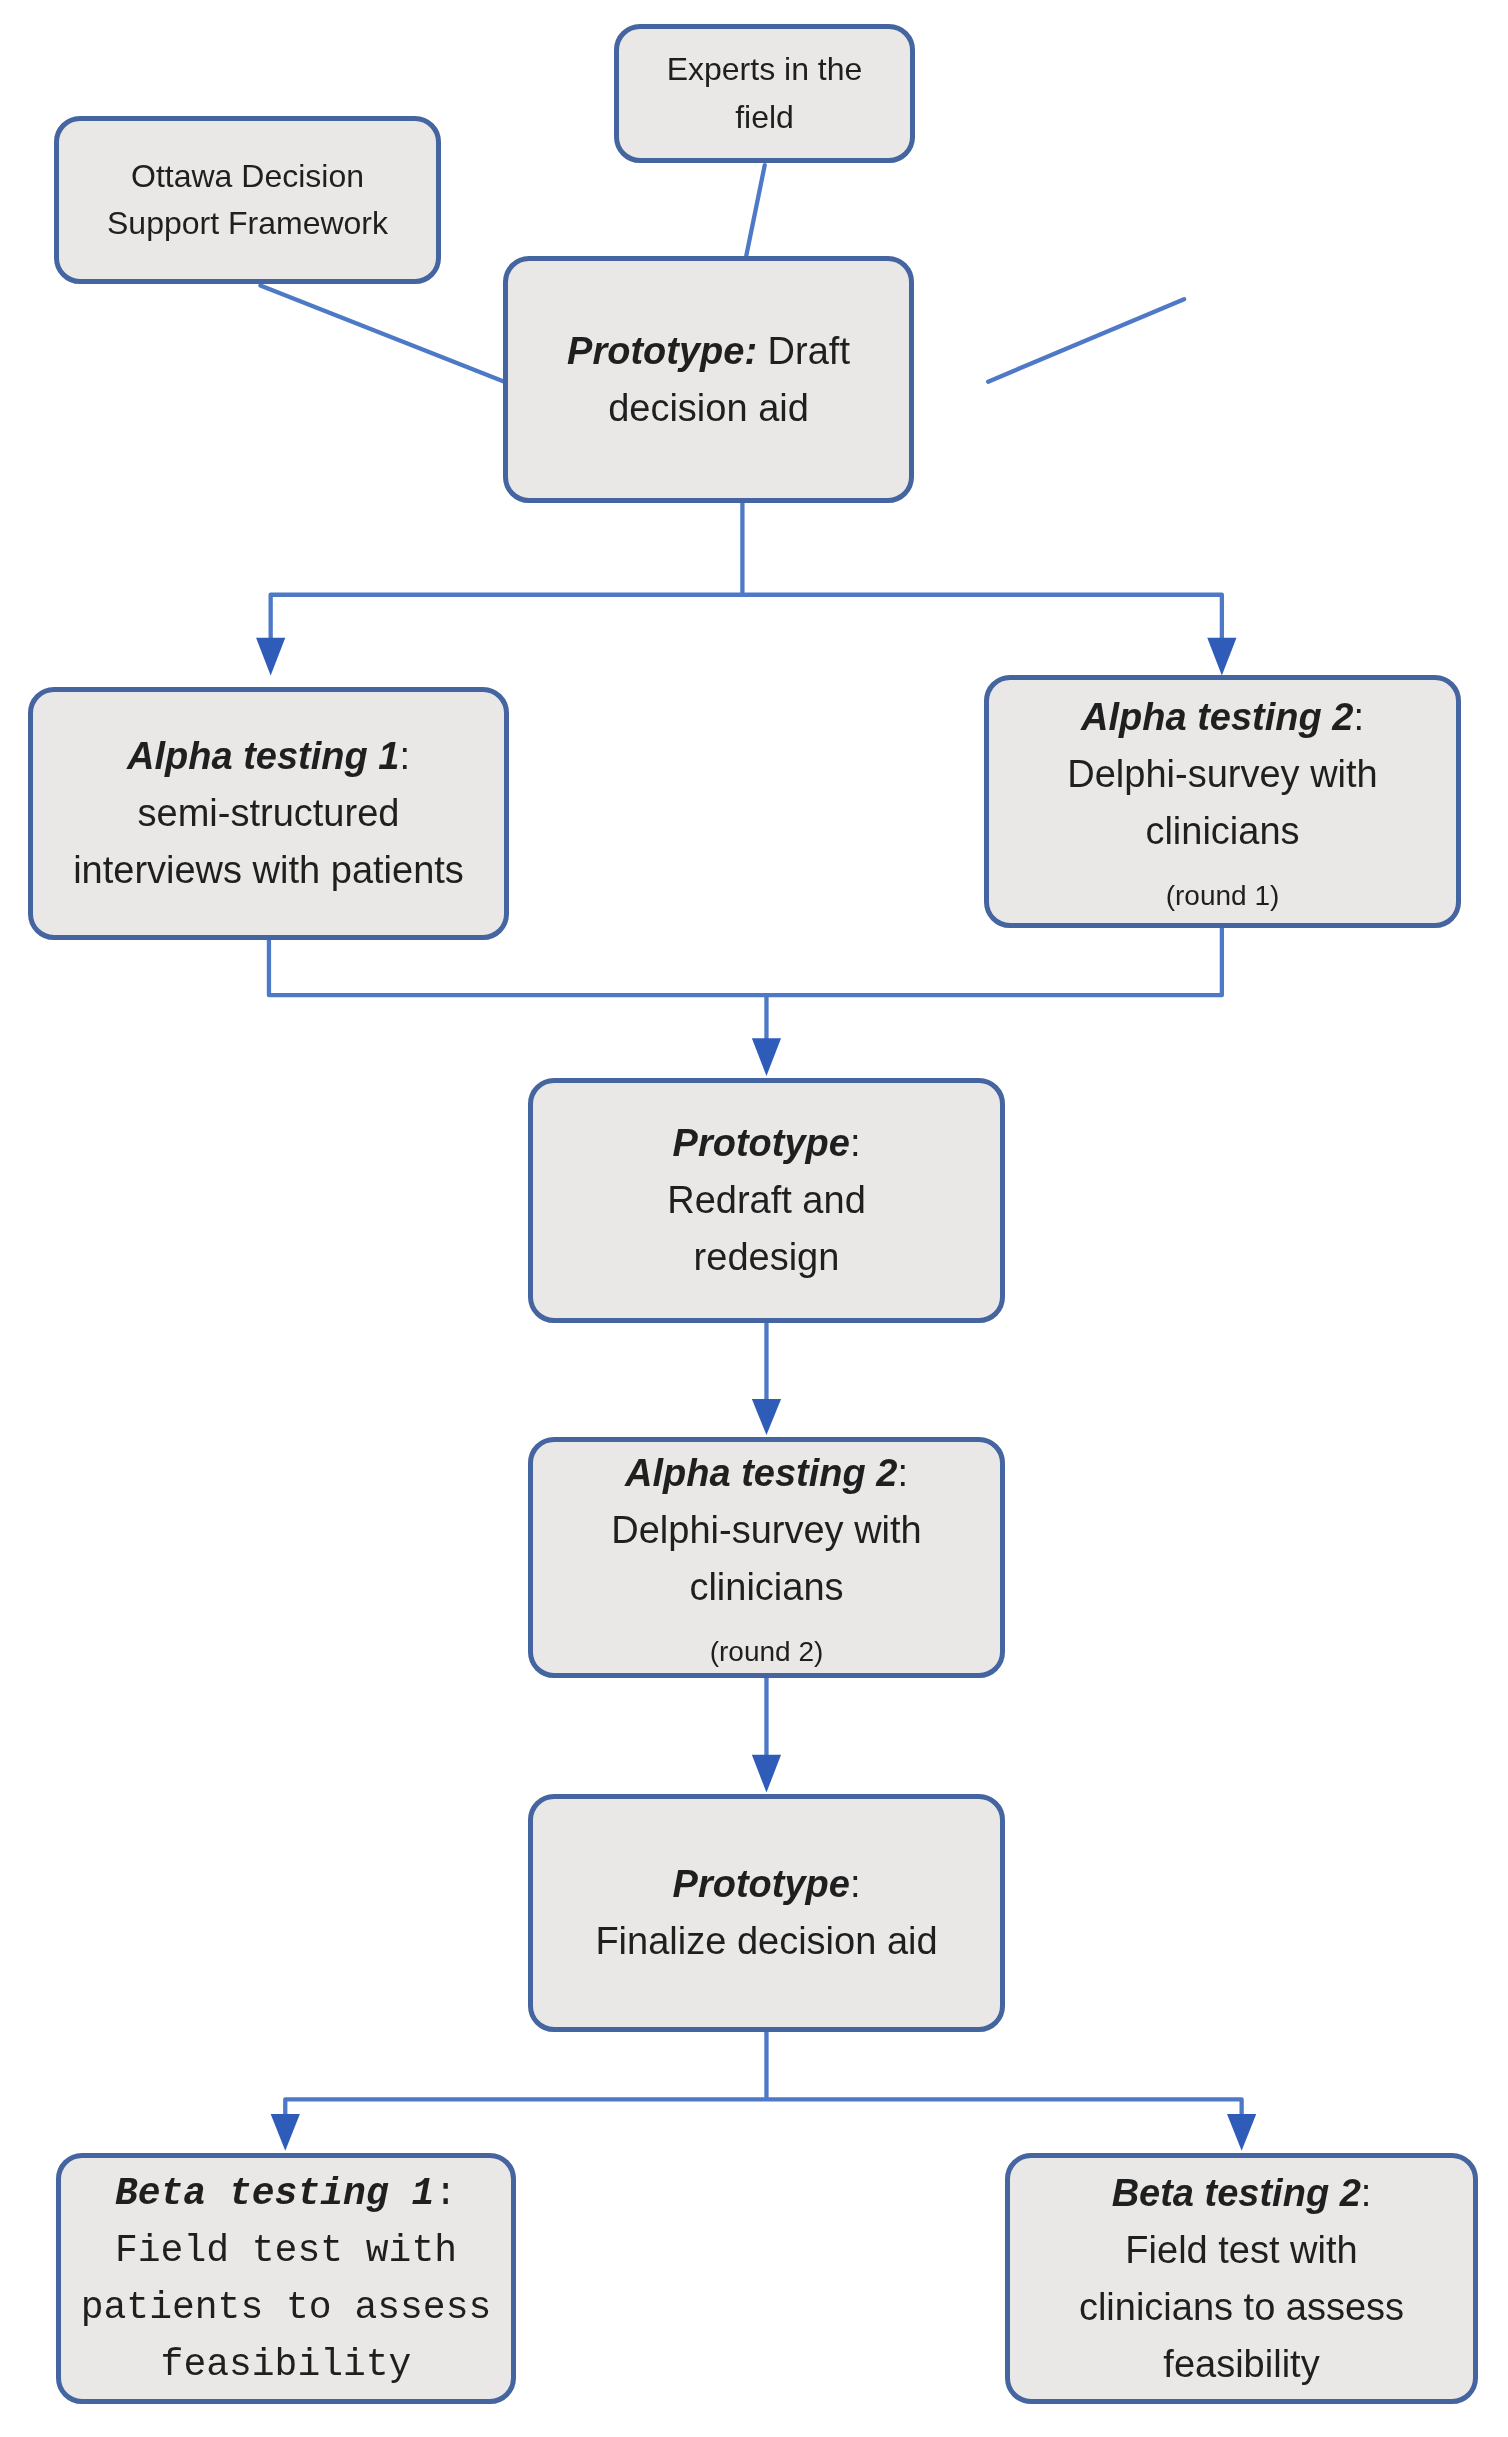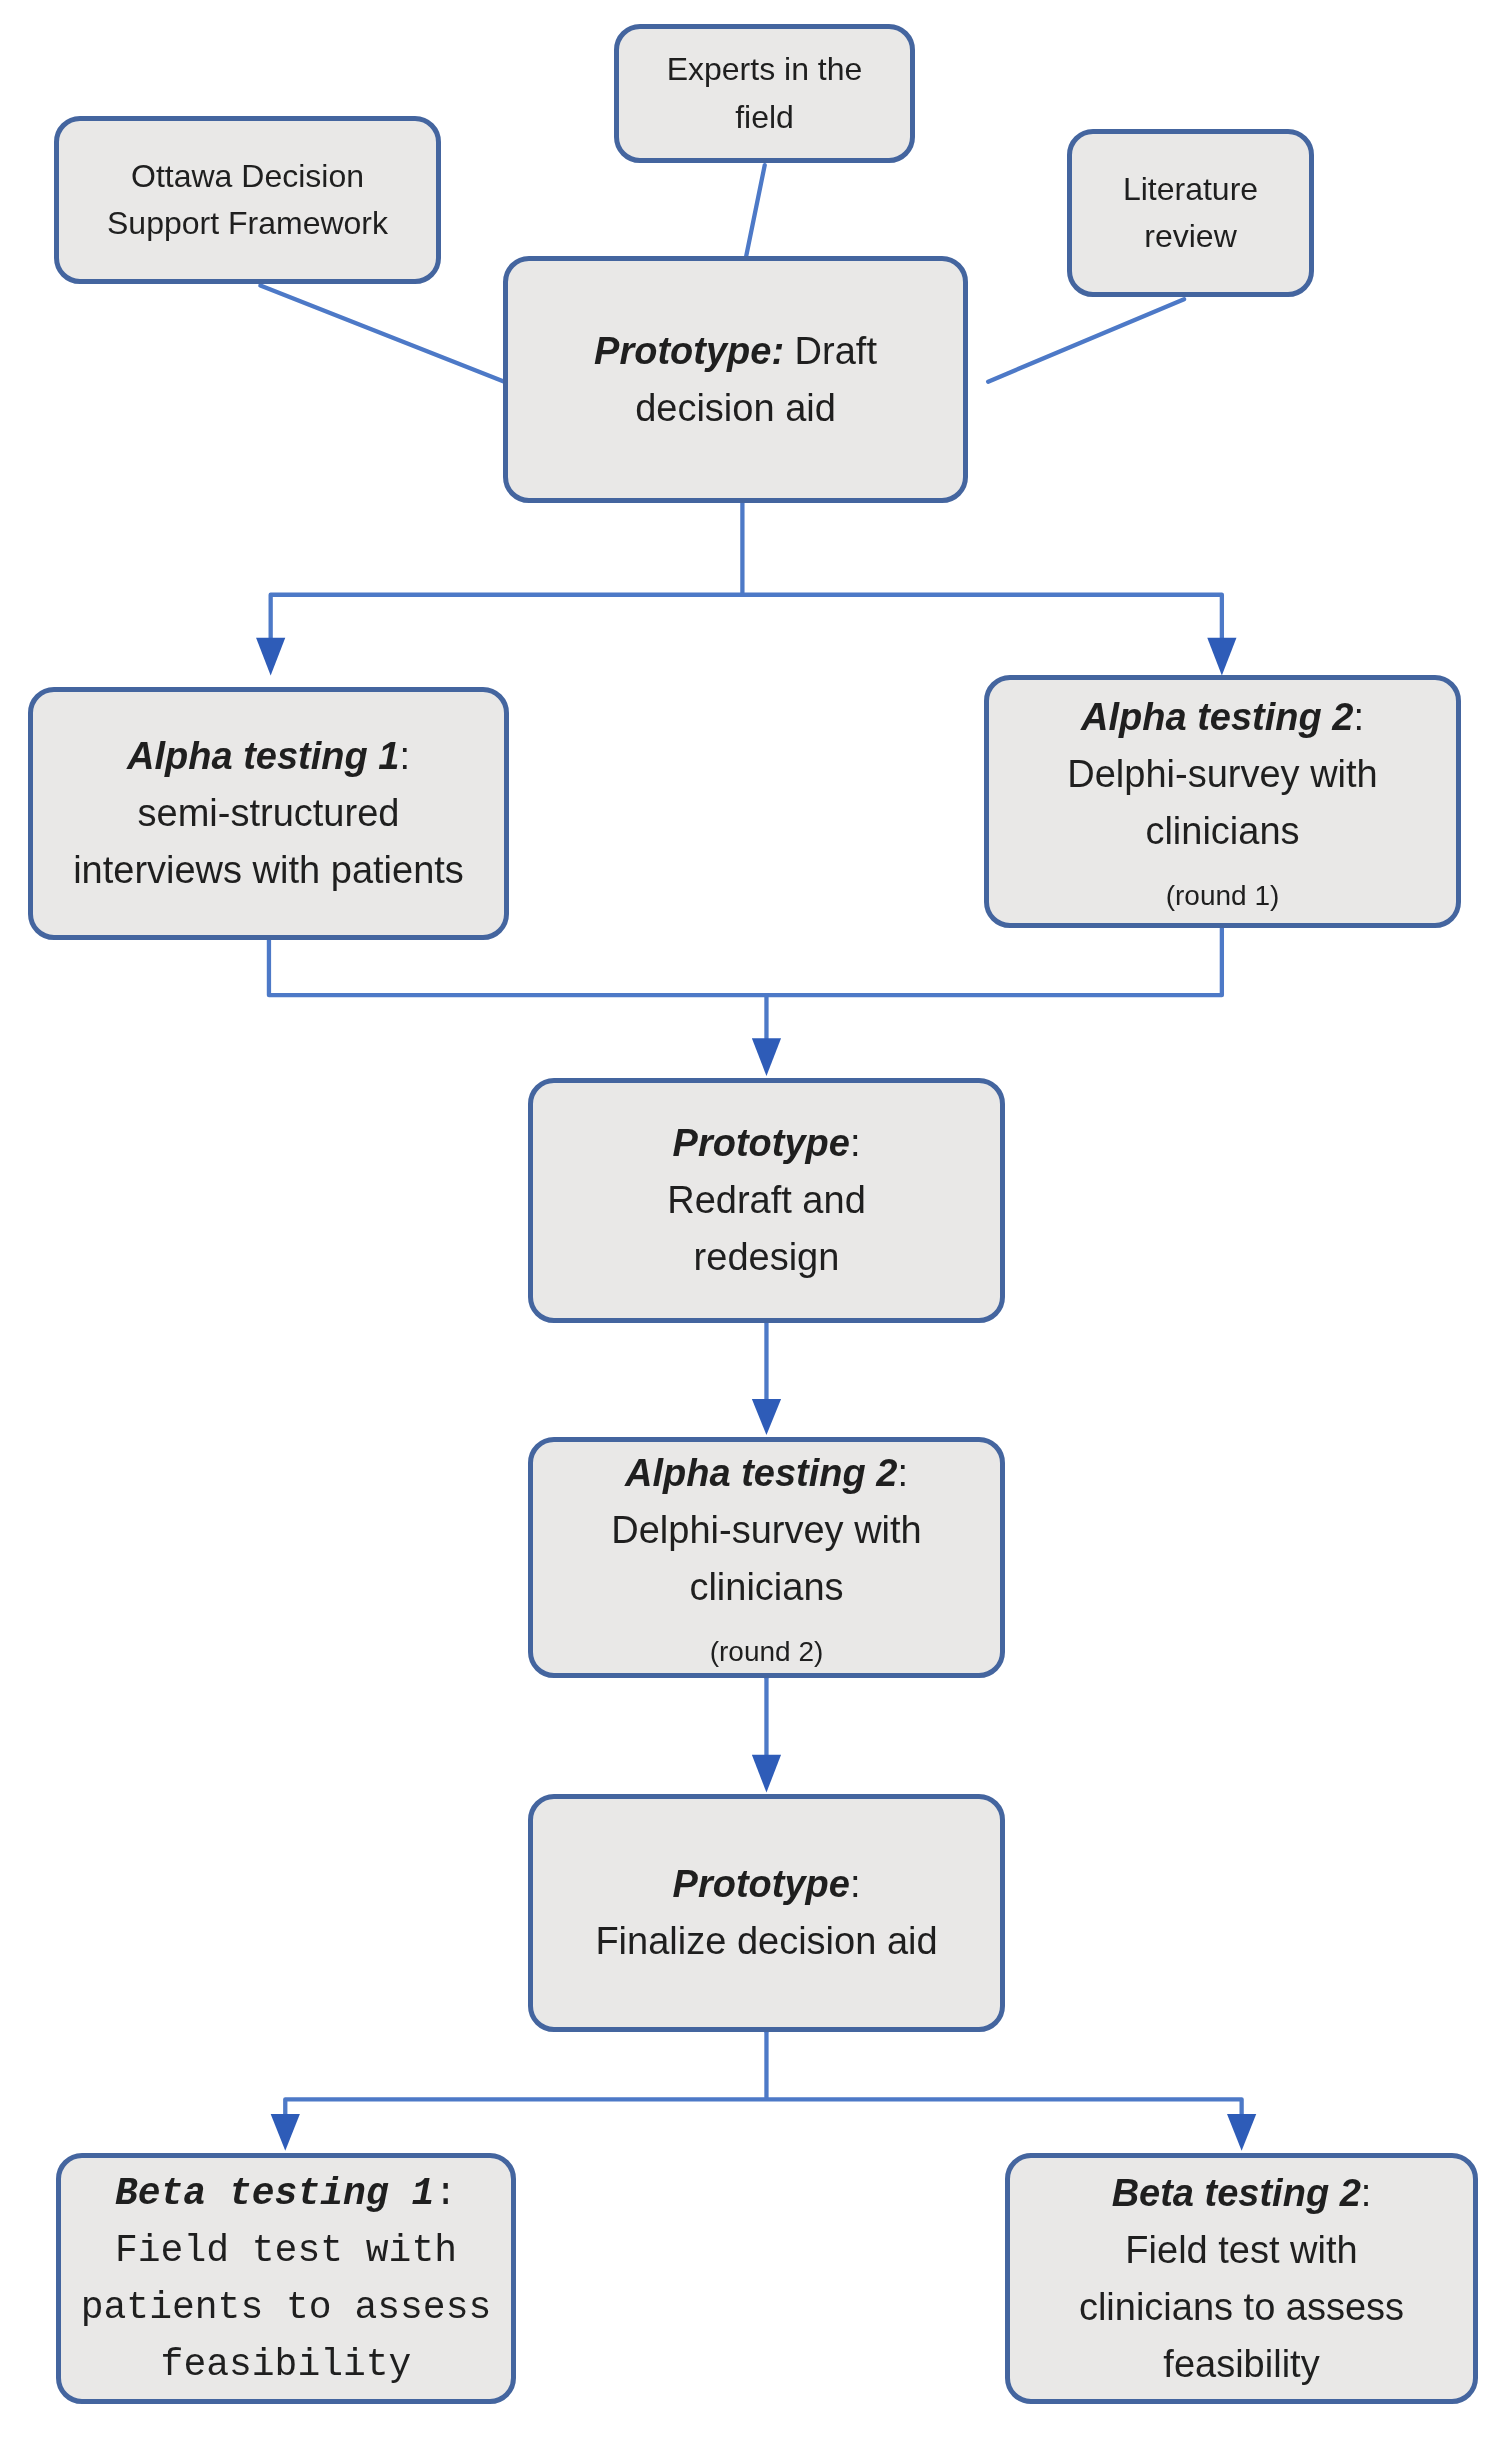--- a/index.html
+++ b/index.html
@@ -64,25 +64,22 @@
   </svg>
 
   <div class="node small" style="left:614px;top:24px;width:301px;height:139px;">
     <div class="body">Experts in the field</div>
   </div>
 
   <div class="node small" style="left:54px;top:116px;width:387px;height:168px;">
     <div class="body">Ottawa Decision Support Framework</div>
   </div>
 
-  <div class="node small" style="left:1067px;top:129px;width:247px;height:168px;">
-    <div class="body">Literature review</div>
-  </div>
 
-  <div class="node big" style="left:503px;top:256px;width:465px;height:247px;">
+  <div class="node big" style="left:503px;top:256px;width:411px;height:247px;">
     <div class="inline-text"><span class="h">Prototype:</span> <span>Draft decision aid</span></div>
   </div>
 
   <div class="node big n-alpha1" style="left:28px;top:675px;width:481px;height:253px;margin-top:12px;">
     <div><span class="h">Alpha testing 1</span><span class="c">:</span></div>
     <div class="body">semi-structured interviews with patients</div>
   </div>
 
   <div class="node big n-alpha2" style="left:984px;top:675px;width:477px;height:253px;">
     <div><span class="h">Alpha testing 2</span><span class="c">:</span></div>

